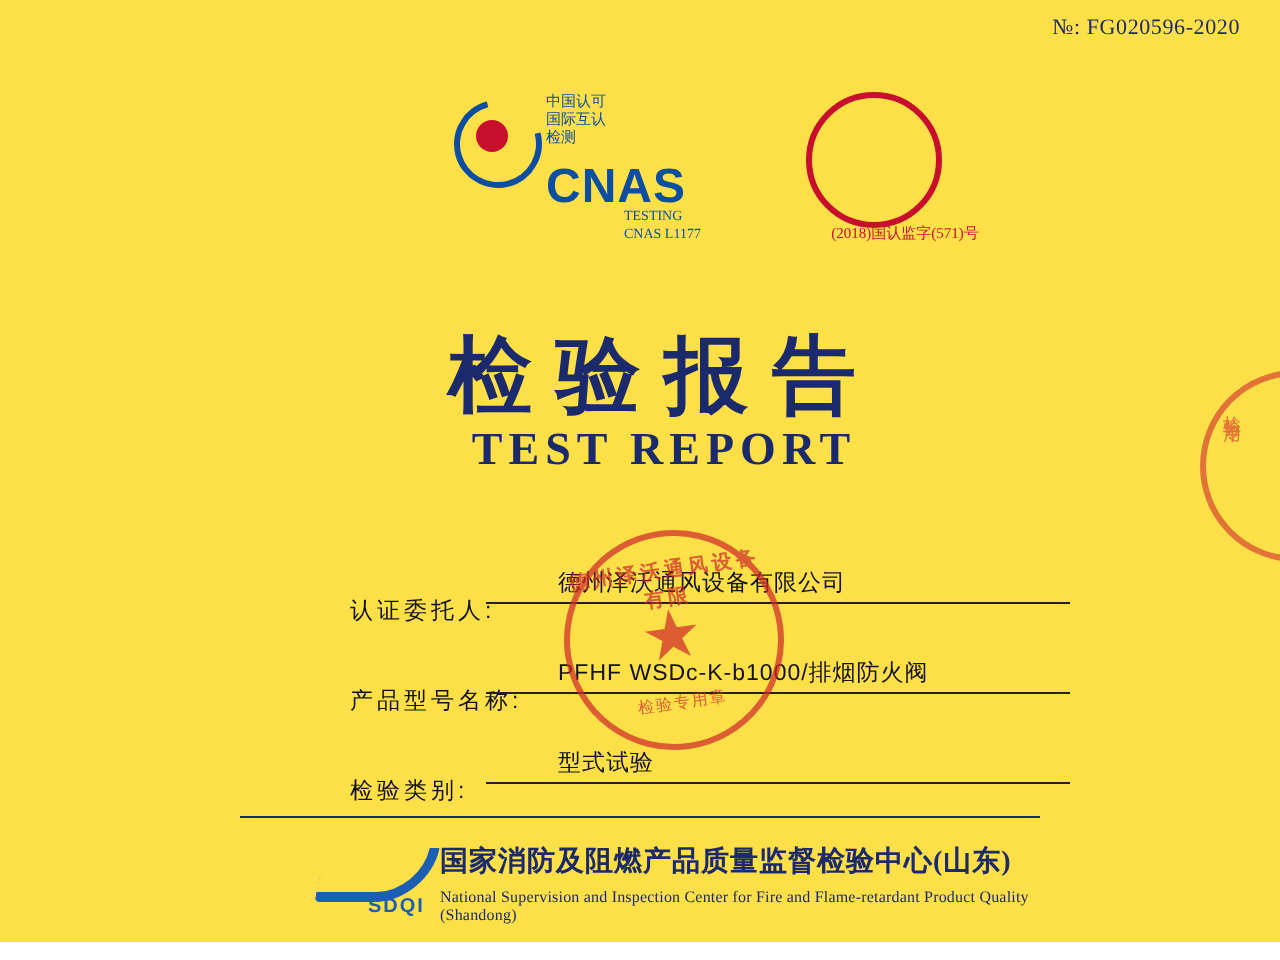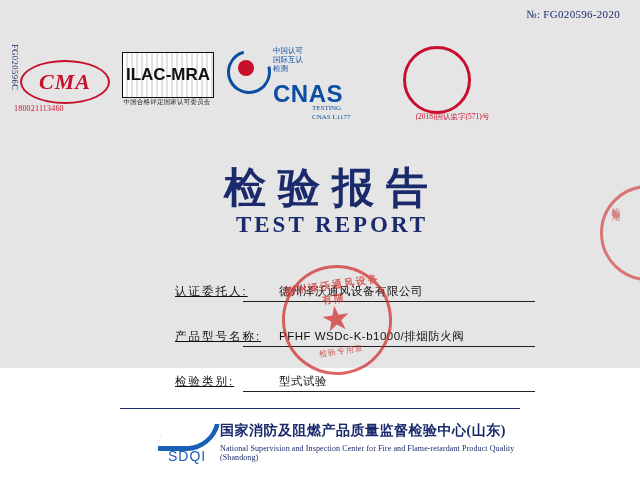--- a/index.html
+++ b/index.html
@@ -4,22 +4,22 @@
 <style>
   html,body{margin:0;padding:0;}
   body{
     width:640px;height:480px;
     background:#ffffff;
     font-family:"Liberation Serif", serif;
     overflow:hidden;
     position:relative;
   }
   .page{
-    position:absolute;left:0;top:0;width:640px;height:368px;
-    background:#e5e5e5;
+    position:absolute;left:0;top:0;width:640px;height:471px;
+    background:#fde047;
   }
   
   .serial{
     position:absolute;right:20px;top:8px;
     font-size:11px;color:#1a2a6c;
     font-family:"Liberation Serif", serif;
     letter-spacing:.3px;
   }
   
   .logo-row{
@@ -119,24 +119,23 @@
   .title-en{
     position:absolute;left:0;top:212px;width:640px;text-align:center;
     font-size:23px;font-weight:bold;color:#1a2a6c;letter-spacing:3px;
     font-family:"Liberation Serif", serif;
     margin-left:12px;
   }
   
   .fields{position:absolute;left:175px;top:282px;width:360px;}
   .field{position:relative;height:30px;margin-bottom:15px;}
   .field .lbl{
-    position:absolute;left:0;top:2px;
+    position:absolute;left:0;top:16px;
     font-size:11.5px;color:#111;letter-spacing:2px;
     font-family:"Liberation Sans", sans-serif;
-    text-decoration:underline;
   }
   .field .val{
     position:absolute;left:72px;top:2px;
     font-size:11.5px;color:#111;letter-spacing:.5px;
     font-family:"Liberation Sans", sans-serif;
     white-space:nowrap;
     margin-left:32px;
   }
   .field .rule{
     position:absolute;left:68px;top:19px;width:292px;height:1px;
@@ -181,55 +180,43 @@
     position:absolute;left:40px;top:2px;width:60px;height:40px;
   }
   .sdqi .swoosh{
     position:absolute;left:0;top:2px;width:52px;height:22px;
     border-bottom:5px solid #1a5fb4;
     border-right:5px solid #1a5fb4;
     border-radius:0 0 40px 4px;
     transform:skewX(-12deg);
   }
   .sdqi .txt{
-    position:absolute;left:8px;top:26px;font-size:14px;color:#1a5fb4;
-    font-weight:normal;letter-spacing:1px;
+    position:absolute;left:24px;top:26px;font-size:10px;color:#1a5fb4;
+    font-weight:bold;letter-spacing:1px;
     font-family:"Liberation Sans", sans-serif;
   }
   .foot-cn{
     position:absolute;left:100px;top:2px;
     font-size:14px;color:#1a2a6c;font-weight:bold;letter-spacing:.5px;
   }
   .foot-en{
     position:absolute;left:100px;top:24px;
     font-size:8px;color:#1a2a6c;letter-spacing:.1px;
   }
 </style>
 </head>
 <body>
 
 <div class="page">
 
   <div class="serial">№: FG020596-2020</div>
 
   <div class="logo-row">
 
-    <div class="cma-wrap">
-      <div class="cma-vert">FG020596С</div>
-      <div class="cma-oval">CMA</div>
-      <div class="cma-num">180021113460</div>
-    </div>
-
-    <div class="ilac-wrap">
-      <div class="ilac-box">
-        <div class="ilac-stripes"></div>
-        <div class="ilac-text">ILAC-MRA</div>
-      </div>
-      <div class="ilac-cap">中国合格评定国家认可委员会</div>
-    </div>
+
 
     <div class="cnas-wrap">
       <div class="cnas-mark">
         <div class="ring"></div>
         <div class="dot"></div>
       </div>
       <div class="cnas-cn" style="white-space:pre-line;">中国认可
 国际互认
 检测</div>
       <div class="cnas-big">CNAS</div>

